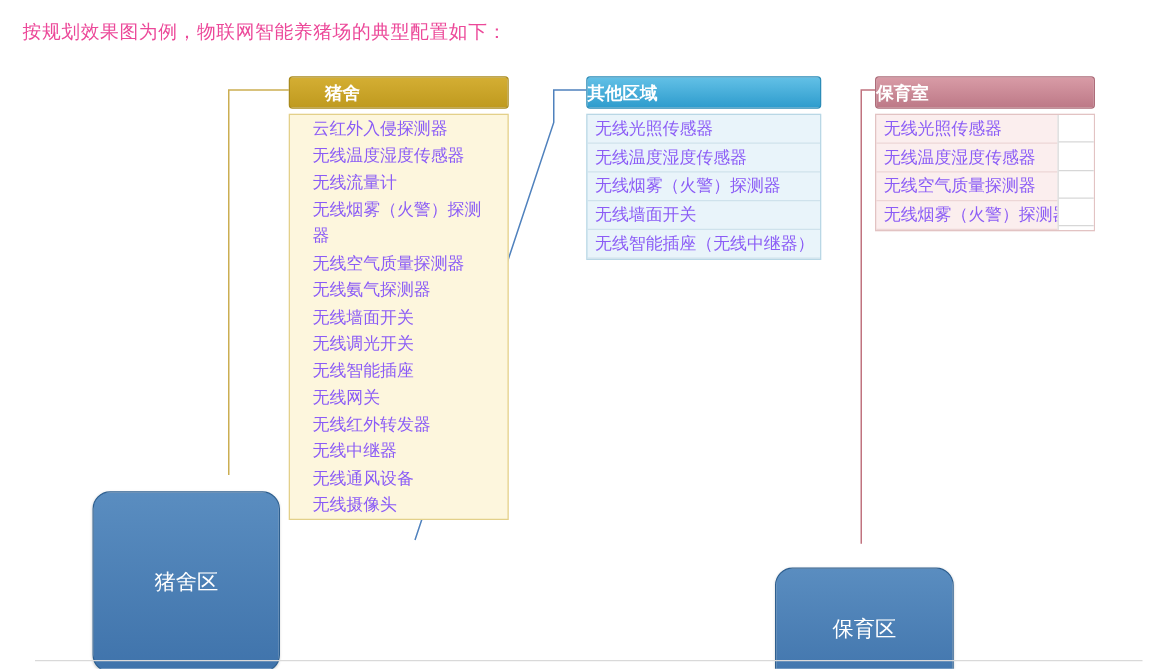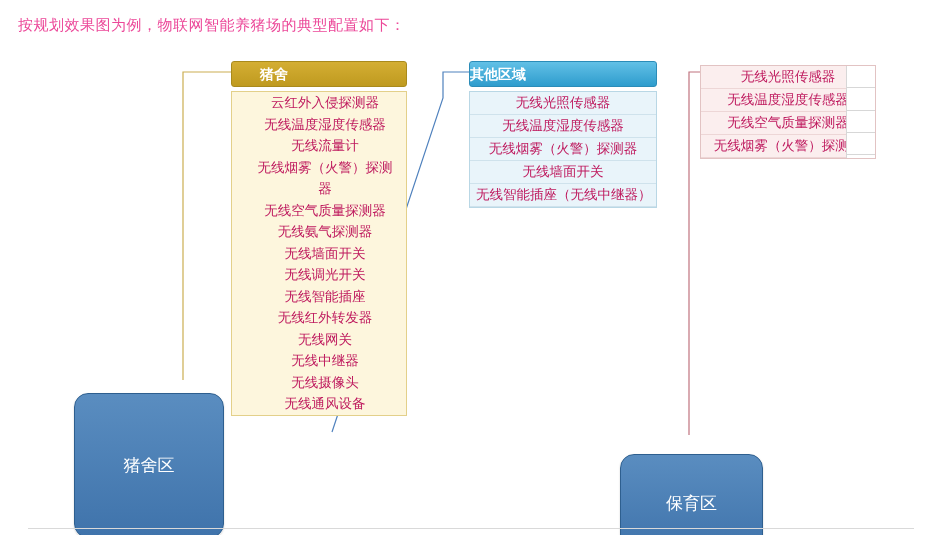--- a/index.html
+++ b/index.html
@@ -55,24 +55,23 @@
     box-sizing: border-box;
     margin-top: 4px;
     border: 1px solid #c8c8c8;
     border-bottom: none;
   }
   .panel-row {
     box-sizing: border-box;
     font-size: 13.5px;
     padding: 1px 6px 2px 6px;
     border-bottom: 1px solid #d4d4d4;
-    color: #be185d;
+    color: #8b5cf6;
     white-space: nowrap;
     line-height: 19px;
-    text-align: center;
   }
 
   
   #panel-pigsty { left: 231px; top: 61px; width: 176px; }
   #panel-pigsty .panel-title {
     background: #c9a227;
     background: linear-gradient(#d4ae33, #bf9a1f);
     border: 1px solid #a98a1c;
     text-align: left;
     padding-left: 28px;
@@ -182,40 +181,41 @@
       <div class="panel-row">云红外入侵探测器</div>
       <div class="panel-row">无线温度湿度传感器</div>
       <div class="panel-row">无线流量计</div>
       <div class="panel-row">无线烟雾（火警）探测</div>
       <div class="panel-row">器</div>
       <div class="panel-row">无线空气质量探测器</div>
       <div class="panel-row">无线氨气探测器</div>
       <div class="panel-row">无线墙面开关</div>
       <div class="panel-row">无线调光开关</div>
       <div class="panel-row">无线智能插座</div>
+      <div class="panel-row">无线网关</div>
       <div class="panel-row">无线红外转发器</div>
-      <div class="panel-row">无线网关</div>
       <div class="panel-row">无线中继器</div>
+      <div class="panel-row">无线通风设备</div>
       <div class="panel-row">无线摄像头</div>
-      <div class="panel-row">无线通风设备</div>
     </div>
   </div>
 
   <div class="panel" id="panel-other">
     <div class="panel-title">其他区域</div>
     <div class="panel-body">
       <div class="panel-row">无线光照传感器</div>
       <div class="panel-row">无线温度湿度传感器</div>
       <div class="panel-row">无线烟雾（火警）探测器</div>
       <div class="panel-row">无线墙面开关</div>
       <div class="panel-row">无线智能插座（无线中继器）</div>
     </div>
   </div>
 
   <div class="panel" id="panel-nursery">
+    <div class="panel-title">保育室</div>
     <div class="panel-body nursery-wrap">
       <div class="panel-row">无线光照传感器</div>
       <div class="panel-row">无线温度湿度传感器</div>
       <div class="panel-row">无线空气质量探测器</div>
       <div class="panel-row">无线烟雾（火警）探测器</div>
       <div class="nursery-grid">
         <div class="gcell"></div>
         <div class="gcell"></div>
         <div class="gcell"></div>
         <div class="gcell"></div>

